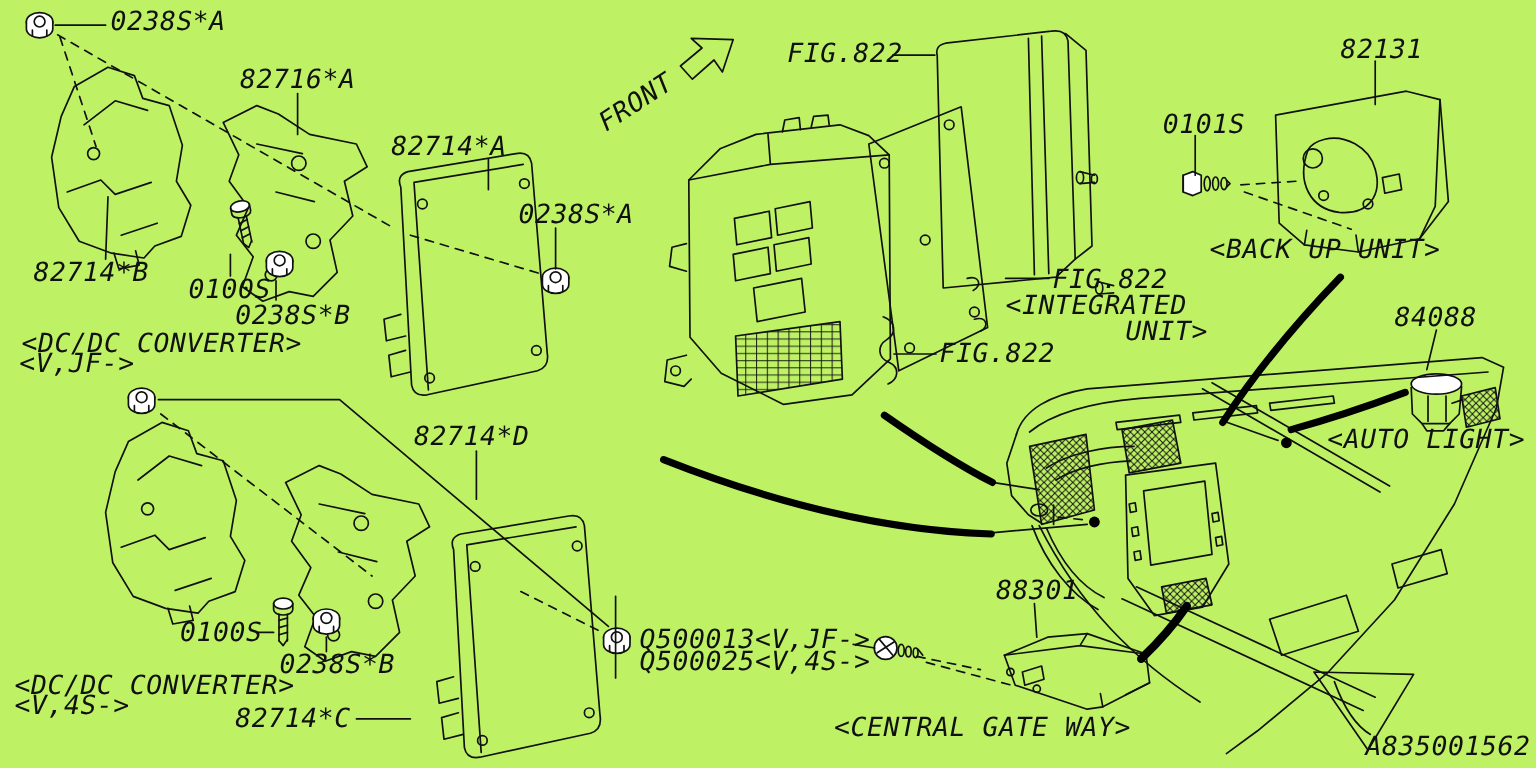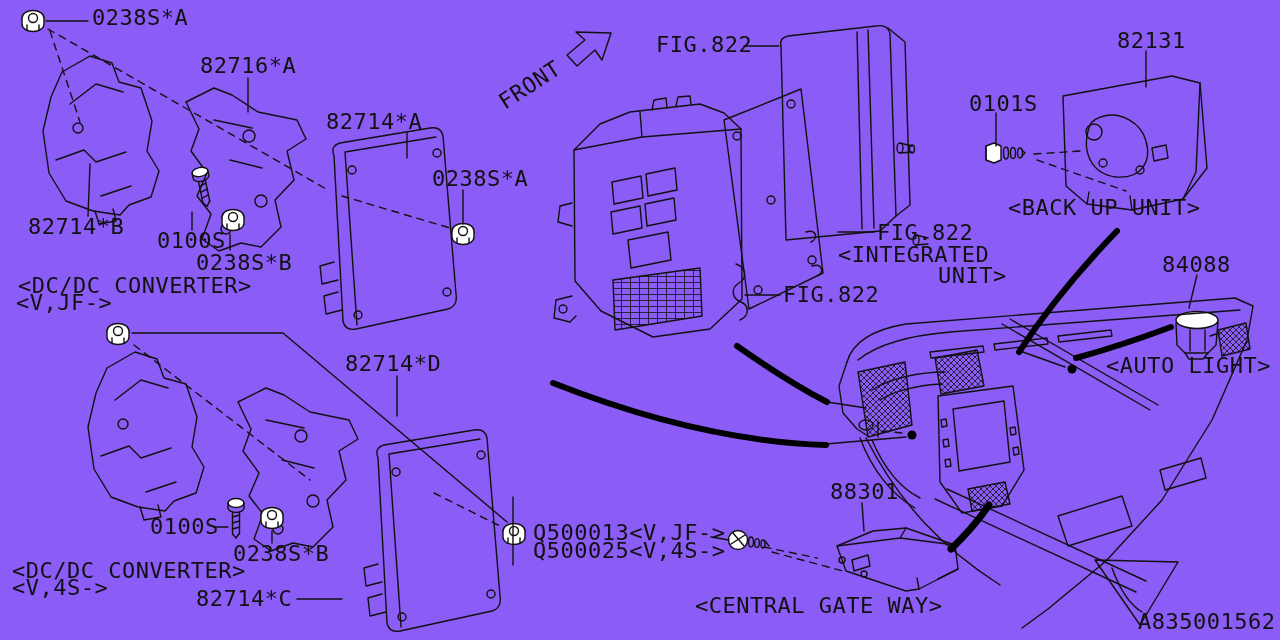--- a/index.html
+++ b/index.html
@@ -1,16 +1,16 @@
 <!DOCTYPE html>
 <html><head>
 <meta charset="utf-8">
 <style>
   html,body{margin:0;padding:0;background:#fff;}
-  .stage{position:relative;width:1280px;height:640px;background:#8b5cf6;overflow:hidden;}
+  .stage{position:relative;width:1280px;height:640px;background:#bef264;overflow:hidden;font-style:italic;}
   svg text{
     font-family:"DejaVu Sans Mono","Liberation Mono",monospace;
     font-size:22px;letter-spacing:0.5px;fill:#111;
   }
   .thin{stroke:#111;stroke-width:1.4;fill:none;stroke-linecap:round;stroke-linejoin:round;}
   .dash{stroke:#111;stroke-width:1.4;fill:none;stroke-dasharray:7 6;stroke-linecap:round;}
   .thick{stroke:#000;stroke-width:6;fill:none;stroke-linecap:round;}
   .wfill{fill:#fff;}
 </style>
 </head>

